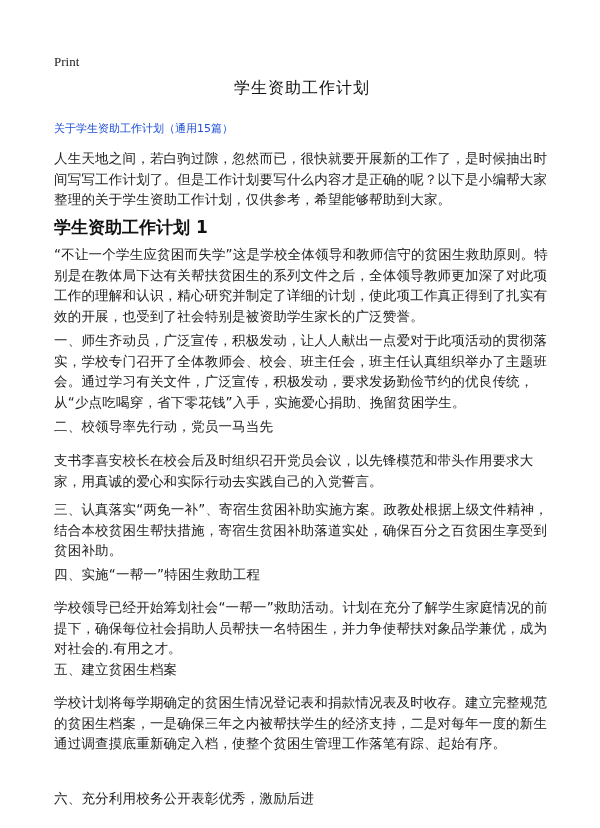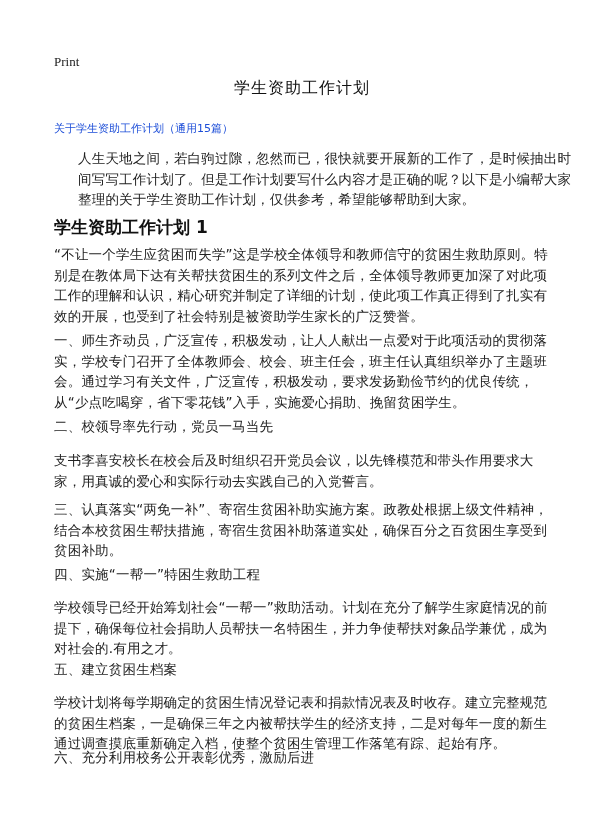--- a/index.html
+++ b/index.html
@@ -11,25 +11,25 @@
     .para { position: absolute; left: 0; width: 496px; font-size: 13.5px; line-height: 20.5px; color: #222; letter-spacing: 0.2px; }
     .section-h { position: absolute; left: 0; font-size: 17px; font-weight: bold; color: #111; }
   </style>
 </head>
 <body>
 
 <div class="page">
   <div class="print">Print</div>
   <div class="title">学生资助工作计划</div>
   <div class="subtitle">关于学生资助工作计划（通用15篇）</div>
-  <div class="para" style="top:148px;margin-left:24px;">人生天地之间，若白驹过隙，忽然而已，很快就要开展新的工作了，是时候抽出时间写写工作计划了。但是工作计划要写什么内容才是正确的呢？以下是小编帮大家整理的关于学生资助工作计划，仅供参考，希望能够帮助到大家。</div>
+  <div class="para" style="top:148px;">人生天地之间，若白驹过隙，忽然而已，很快就要开展新的工作了，是时候抽出时间写写工作计划了。但是工作计划要写什么内容才是正确的呢？以下是小编帮大家整理的关于学生资助工作计划，仅供参考，希望能够帮助到大家。</div>
   <div class="section-h" style="top:216px;">学生资助工作计划 1</div>
   <div class="para" style="top:244px;">“不让一个学生应贫困而失学”这是学校全体领导和教师信守的贫困生救助原则。特别是在教体局下达有关帮扶贫困生的系列文件之后，全体领导教师更加深了对此项工作的理解和认识，精心研究并制定了详细的计划，使此项工作真正得到了扎实有效的开展，也受到了社会特别是被资助学生家长的广泛赞誉。</div>
   <div class="para" style="top:330px;">一、师生齐动员，广泛宣传，积极发动，让人人献出一点爱对于此项活动的贯彻落实，学校专门召开了全体教师会、校会、班主任会，班主任认真组织举办了主题班会。通过学习有关文件，广泛宣传，积极发动，要求发扬勤俭节约的优良传统，从“少点吃喝穿，省下零花钱”入手，实施爱心捐助、挽留贫困学生。</div>
   <div class="para" style="top:416px;">二、校领导率先行动，党员一马当先</div>
   <div class="para" style="top:451px;font-family:Liberation Serif, serif;">支书李喜安校长在校会后及时组织召开党员会议，以先锋模范和带头作用要求大家，用真诚的爱心和实际行动去实践自己的入党誓言。</div>
   <div class="para" style="top:499px;">三、认真落实“两免一补”、寄宿生贫困补助实施方案。政教处根据上级文件精神，结合本校贫困生帮扶措施，寄宿生贫困补助落道实处，确保百分之百贫困生享受到贫困补助。</div>
   <div class="para" style="top:564px;">四、实施“一帮一”特困生救助工程</div>
   <div class="para" style="top:597px;">学校领导已经开始筹划社会“一帮一”救助活动。计划在充分了解学生家庭情况的前提下，确保每位社会捐助人员帮扶一名特困生，并力争使帮扶对象品学兼优，成为对社会的.有用之才。</div>
   <div class="para" style="top:659px;">五、建立贫困生档案</div>
   <div class="para" style="top:692px;">学校计划将每学期确定的贫困生情况登记表和捐款情况表及时收存。建立完整规范的贫困生档案，一是确保三年之内被帮扶学生的经济支持，二是对每年一度的新生通过调查摸底重新确定入档，使整个贫困生管理工作落笔有踪、起始有序。</div>
-  <div class="para" style="top:748px;font-family:Liberation Serif, serif;">六、充分利用校务公开表彰优秀，激励后进</div>
+  <div class="para" style="top:788px;">六、充分利用校务公开表彰优秀，激励后进</div>
 </div>
 
 </body></html>

